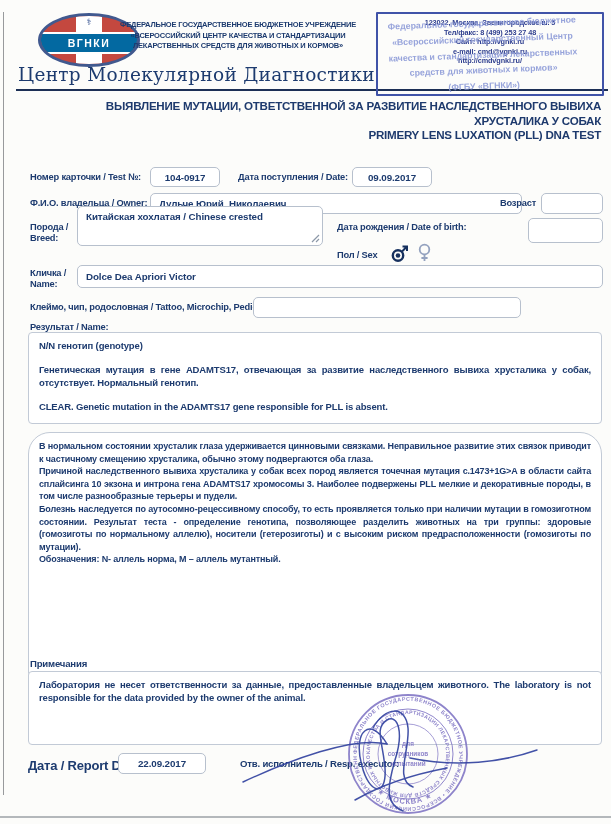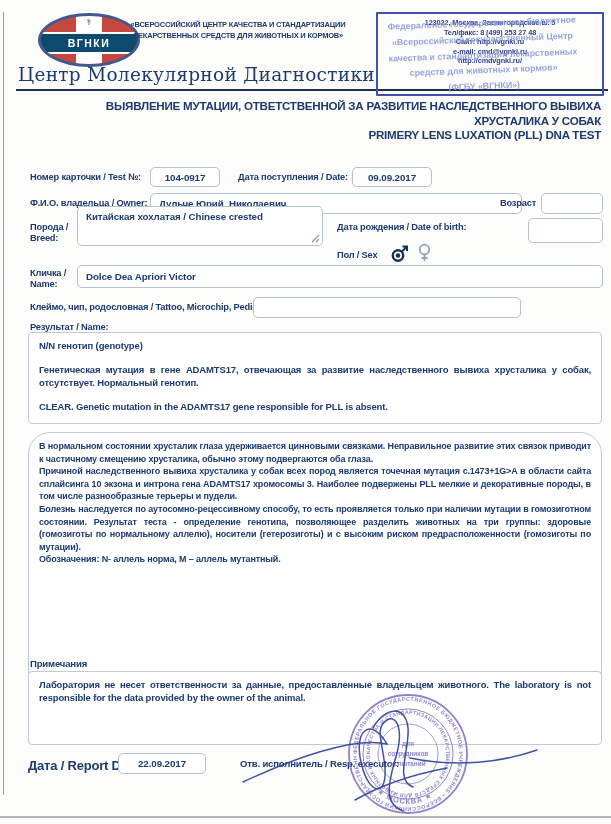--- a/index.html
+++ b/index.html
@@ -6,21 +6,21 @@
   .page{position:relative;width:611px;height:824px;background:#fcfcfa;overflow:hidden;
         font-family:"Liberation Sans","DejaVu Sans",sans-serif;color:#1d3b6f;}
   
   .scan-left{position:absolute;left:3px;top:12px;width:1px;height:783px;background:#45484e;opacity:.55;}
   .scan-bottom{position:absolute;left:0;top:816px;width:611px;height:2px;background:#8e9399;opacity:.65;}
 
   
   .logo{position:absolute;left:38px;top:13px;width:102px;height:54px;}
   .logo-oval{position:absolute;inset:0;border-radius:50%;border:3px solid #41598f;background:#c4483f;overflow:hidden;}
   .logo-vert{position:absolute;left:36%;width:28%;top:0;bottom:0;background:#fff;}
-  .logo-band{position:absolute;left:0;right:0;top:34%;height:36%;background:#0c4a6e;border-top:2px solid #fff;border-bottom:2px solid #fff;
+  .logo-band{position:absolute;left:0;right:0;top:34%;height:36%;background:#0369a1;border-top:2px solid #fff;border-bottom:2px solid #fff;
              display:flex;align-items:center;justify-content:center;}
   .logo-band span{color:#fff;font-weight:700;font-size:10.5px;letter-spacing:1.5px;}
   .logo-glyph{position:absolute;left:0;right:0;top:1px;text-align:center;font-size:9px;color:#33508f;}
   .org{position:absolute;left:112px;top:20px;width:252px;text-align:center;
        font-size:7.5px;font-weight:700;line-height:10.5px;letter-spacing:-0.2px;color:#1d3b6f;}
   .center-name{position:absolute;left:18px;top:64px;width:392px;
        font-family:"DejaVu Serif",serif;font-weight:400;font-size:18.5px;color:#1d3b6f;letter-spacing:.3px;}
   .header-rule{position:absolute;left:16px;top:89px;width:592px;height:2px;background:#1c2f55;}
 
   .addr-box{position:absolute;left:376px;top:12px;width:228px;height:84px;border:2px solid #4053a8;border-radius:1px;
@@ -63,20 +63,21 @@
     <div class="logo-oval">
       <div class="logo-vert"></div>
       <div class="logo-glyph">⚕</div>
       <div class="logo-band">
           <span>ВГНКИ</span>
         </div>
     </div>
   </div>
 
   <div class="org">
+    <div>ФЕДЕРАЛЬНОЕ ГОСУДАРСТВЕННОЕ БЮДЖЕТНОЕ УЧРЕЖДЕНИЕ</div>
     <div>«ВСЕРОССИЙСКИЙ ЦЕНТР КАЧЕСТВА И СТАНДАРТИЗАЦИИ</div>
     <div>ЛЕКАРСТВЕННЫХ СРЕДСТВ ДЛЯ ЖИВОТНЫХ И КОРМОВ»</div>
   </div>
 
   <div class="center-name">Центр Молекулярной Диагностики</div>
   <div class="header-rule"></div>
 
   <div class="addr-box">
     <div>123022, Москва, Звенигородское ш. 5</div>
     <div>Тел/факс: 8 (499) 253 27 48</div>

